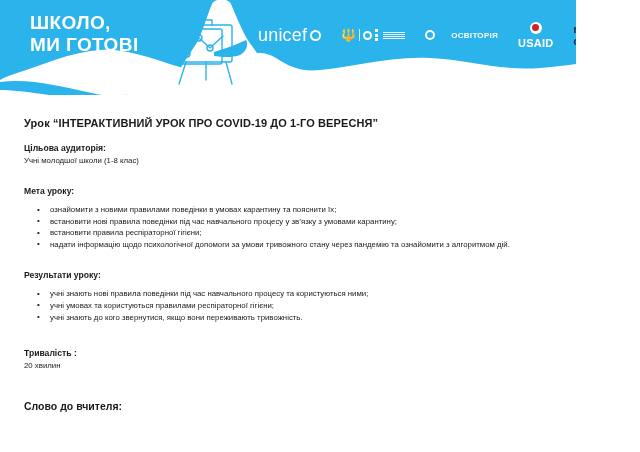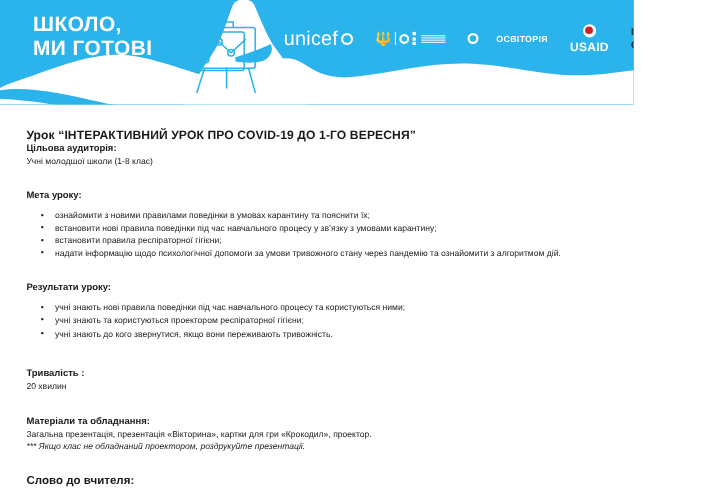--- a/index.html
+++ b/index.html
@@ -89,20 +89,21 @@
   
   #body {
     position: absolute;
     left: 0; top: 95px;
     width: 640px;
     padding: 22px 24px 0 24px;
     color: #1a1a1a;
   }
   .doc-title {
     font-size: 11px; font-weight: bold; letter-spacing: .1px;
+    margin-bottom: 14px;
   }
   .sec { margin-bottom: 11px; }
   .sec-h { font-size: 8.6px; font-weight: bold; margin-bottom: 2px; }
   .sec-h.big { font-size: 10.5px; }
   .sec-p { font-size: 7.8px; line-height: 11px; }
   .sec-p.ital { font-style: italic; }
   ul.bullets { list-style: none; margin: 8px 0 0 0; padding: 0; }
   ul.bullets li {
     position: relative;
     font-size: 7.8px; line-height: 11.6px;
@@ -227,39 +228,34 @@
         <li>надати інформацію щодо психологічної допомоги за умови тривожного стану через пандемію та ознайомити з алгоритмом дій.</li>
       </ul>
     </div>
 
     <div class="gap-md"></div>
 
     <div class="sec">
       <div class="sec-h">Результати уроку:</div>
       <ul class="bullets">
         <li>учні знають нові правила поведінки під час навчального процесу та користуються ними;</li>
-        <li>учні знають та користуються проектором респіраторної гігієни;</li>
+        <li>учні умовах та користуються правилами респіраторної гігієни;</li>
         <li>учні знають до кого звернутися, якщо вони переживають тривожність.</li>
       </ul>
     </div>
 
     <div class="gap-lg"></div>
 
     <div class="sec">
       <div class="sec-h">Тривалість :</div>
       <div class="sec-p">20 хвилин</div>
     </div>
 
     <div class="gap-md"></div>
 
-    <div class="sec">
-      <div class="sec-h">Матеріали та обладнання:</div>
-      <div class="sec-p">Загальна презентація, презентація «Вікторина», картки для гри «Крокодил», проектор.</div>
-      <div class="sec-p ital">*** Якщо клас не обладнаний проектором, роздрукуйте презентації.</div>
-    </div>
 
     <div class="gap-md"></div>
 
     <div class="sec">
       <div class="sec-h big">Слово до вчителя:</div>
 
     </div>
 
   </div>
 </div>

